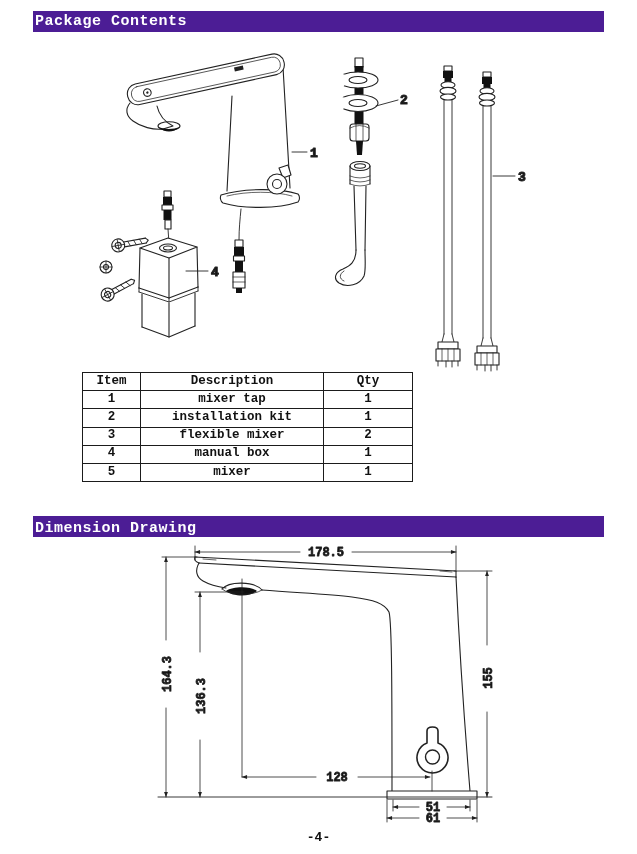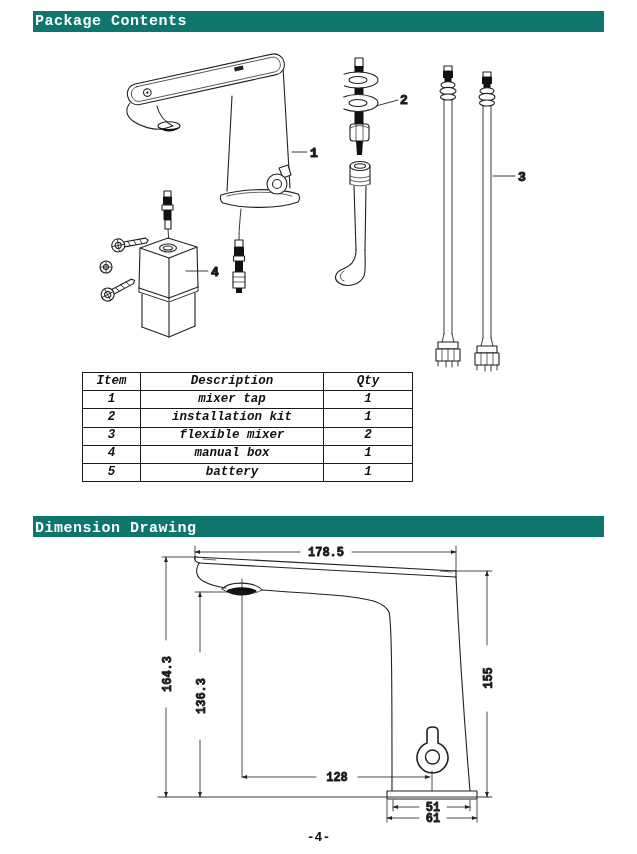--- a/index.html
+++ b/index.html
@@ -3,31 +3,31 @@
 <meta charset="utf-8">
 <style>
   html,body{margin:0;padding:0;}
   body{
     width:637px;height:854px;position:relative;background:#ffffff;
     font-family:"Liberation Mono","DejaVu Sans Mono",monospace;
     color:#111;overflow:hidden;
   }
   .section-bar{
     position:absolute;left:33px;width:571px;height:21px;
-    background:#0f766e;color:#fff;display:flex;align-items:center;
+    background:#4c1d95;color:#fff;display:flex;align-items:center;
     font-size:15px;font-weight:bold;letter-spacing:0.5px;padding-left:2px;
     box-sizing:border-box;
   }
   #bar-package{top:11px;}
   #bar-dimension{top:516px;align-items:flex-end;}
   #parts-figure{position:absolute;left:0;top:45px;}
   #dim-figure{position:absolute;left:0;top:540px;}
   #parts-table{
     position:absolute;left:82px;top:372px;width:330px;
-    border-collapse:collapse;table-layout:fixed;font-style:italic;
+    border-collapse:collapse;table-layout:fixed;
   }
   #parts-table td{
     border:1.6px solid #1b1b1b;height:17.2px;text-align:center;
     font-size:12.5px;font-weight:bold;padding:0;line-height:1.1;
   }
   #parts-table col.c-item{width:58px;}
   #parts-table col.c-desc{width:183px;}
   #parts-table col.c-qty{width:89px;}
   #page-number{
     position:absolute;left:0;top:830px;width:637px;text-align:center;
@@ -226,21 +226,21 @@
       <td>flexible mixer</td>
       <td>2</td>
     </tr>
     <tr>
       <td>4</td>
       <td>manual box</td>
       <td>1</td>
     </tr>
     <tr>
       <td>5</td>
-      <td>battery</td>
+      <td>mixer</td>
       <td>1</td>
     </tr>
   </tbody>
 </table>
 
 <div class="section-bar" id="bar-dimension">
   <span>Dimension Drawing</span>
 </div>
 
 <svg id="dim-figure" width="637" height="300" viewBox="0 540 637 300" fill="none" stroke="#222" stroke-width="1.1" stroke-linecap="round" stroke-linejoin="round">

